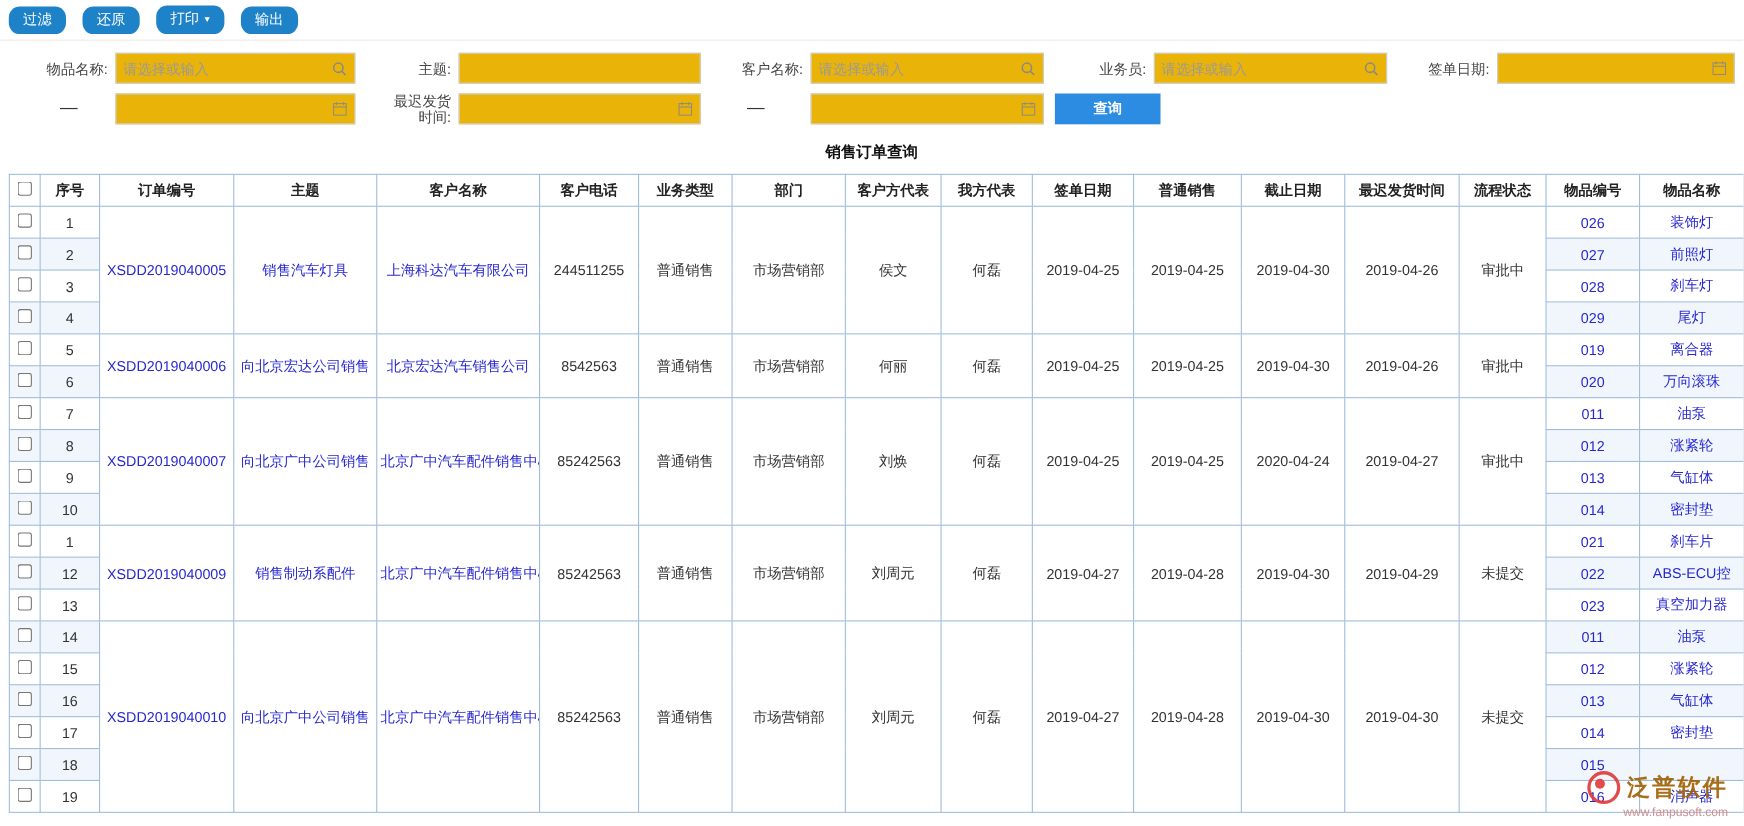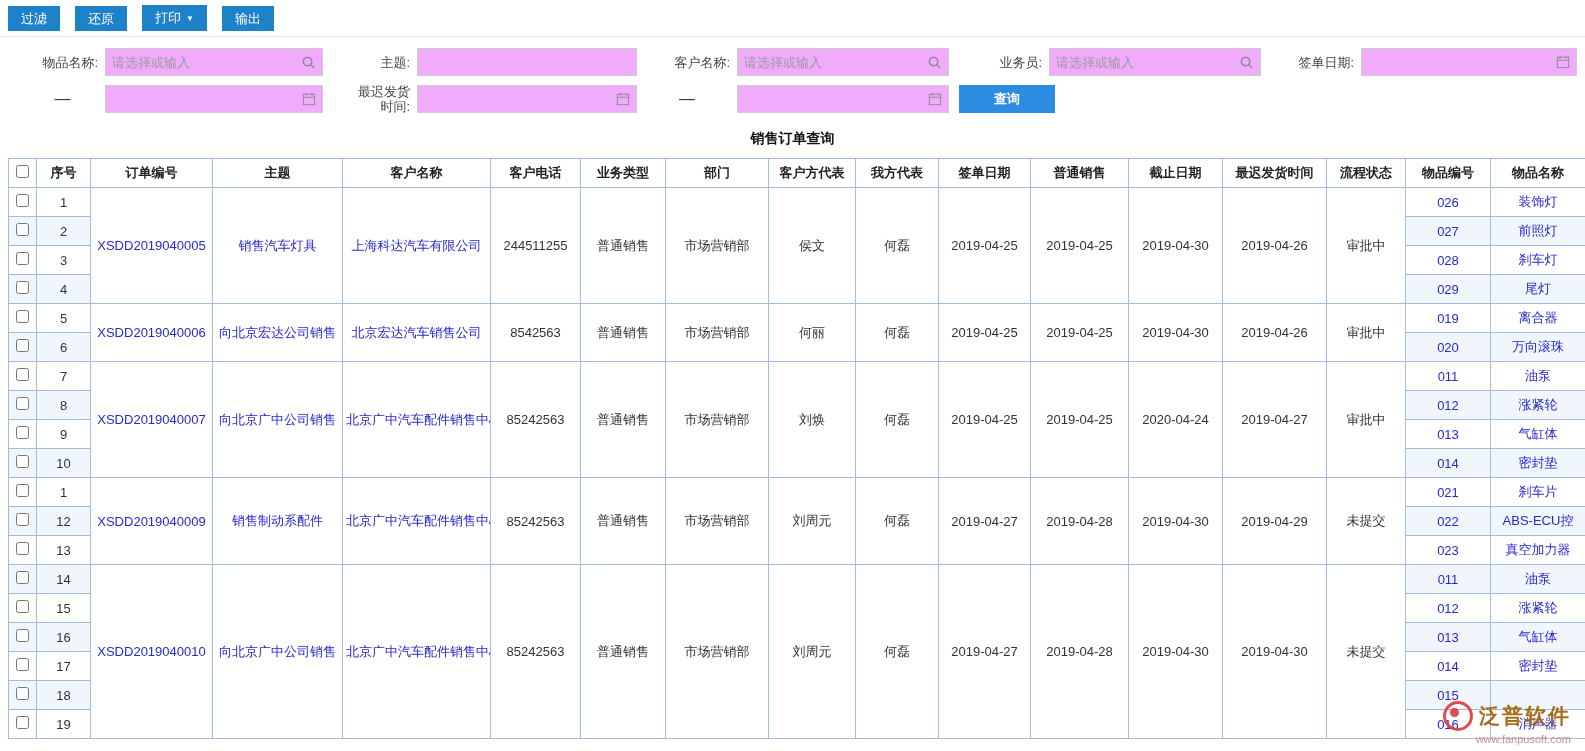--- a/index.html
+++ b/index.html
@@ -3,30 +3,30 @@
 <meta charset="utf-8">
 <style>
   * { box-sizing: border-box; }
   html,body { margin:0; padding:0; }
   body {
     width:1585px; height:751px; overflow:hidden; position:relative;
     background:#fff; font-family:"Liberation Sans","DejaVu Sans",sans-serif; color:#333;
   }
   
   .toolbar { display:flex; align-items:center; height:37px; padding-left:8px; gap:15px; border-bottom:1px solid #eaeaea; }
-  .tbtn { background:#1e82c8; color:#fff; font-size:13px; padding:5px 13px; border:none; border-radius:0; cursor:pointer; line-height:15px; font-family:Liberation Sans, sans-serif; }
+  .tbtn { background:#1e82c8; color:#fff; font-size:13px; padding:5px 13px; border:none; border-radius:10px; cursor:pointer; line-height:15px; font-family:Liberation Mono, monospace; }
   .caret { font-size:8px; margin-left:5px; vertical-align:1px; }
   
   .filters { padding-top:10px; }
   .frow { display:flex; align-items:center; height:30px; padding-left:20px; }
   .frow + .frow { margin-top:7px; }
   .flabel { font-size:13px; color:#444; text-align:right; padding-right:7px; line-height:15px; flex:none; }
   .w85{width:85px}.w94{width:94px}.w100{width:100px}
   .wrap-label{padding-left:24px;}
-  .ibox { position:relative; height:28px; border:1px solid #ccc; background:#f0abfc; display:flex; align-items:center; flex:none; }
+  .ibox { position:relative; height:28px; border:1px solid #ccc; background:#eab308; display:flex; align-items:center; flex:none; }
   .iw218{width:218px}.iw220{width:220px}.iw212{width:212px}
   .grow{flex:1 1 auto; margin-right:8px;}
   .ibox input { border:none; outline:none; flex:1 1 auto; min-width:0; height:24px; font-size:13px; padding:0 6px; color:#333; background:transparent; font-family:inherit; }
   .ibox input::placeholder { color:#9a9a9a; }
   .icn { flex:none; margin-right:6px; cursor:pointer; }
   .dashzone { display:flex; align-items:center; justify-content:center; font-size:16px; color:#333; flex:none; }
   .qbtn { margin-left:10px; width:96px; height:28px; background:#2b8ce2; color:#fff; border:none; font-size:13px; cursor:pointer; font-family:inherit;font-weight:bold; }
   
   .page-title { font-size:14px; font-weight:bold; text-align:center; margin:16px 0 10px; color:#111; }
   

